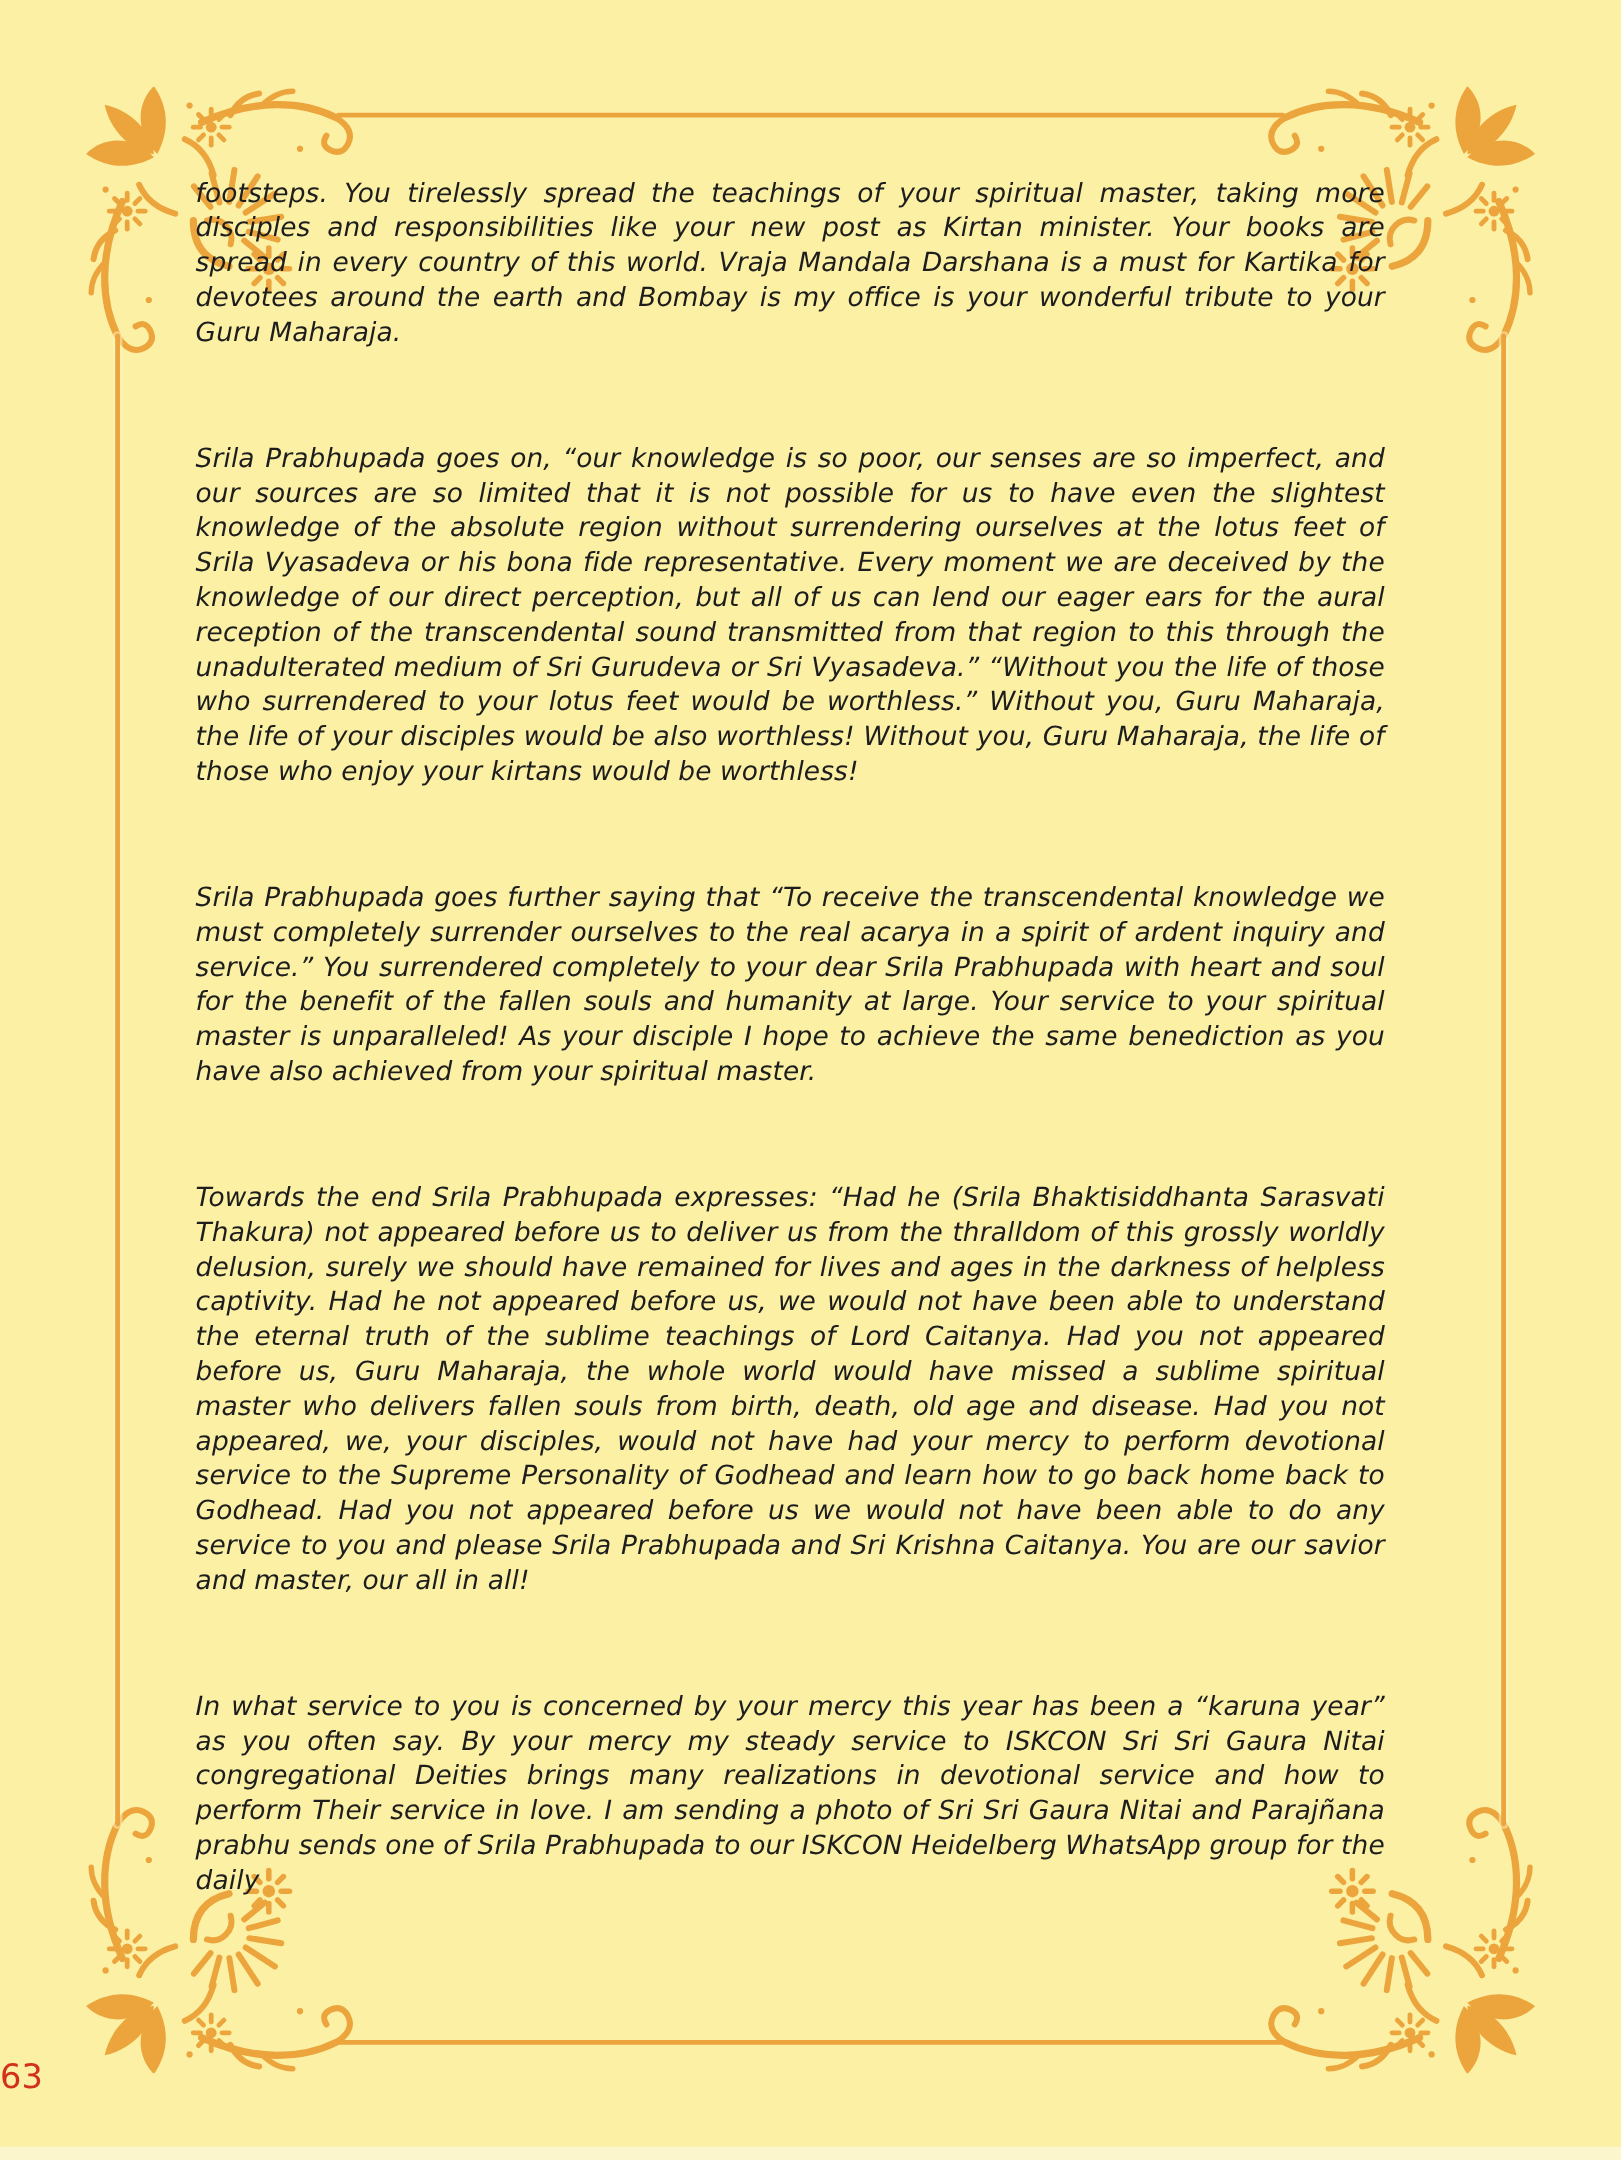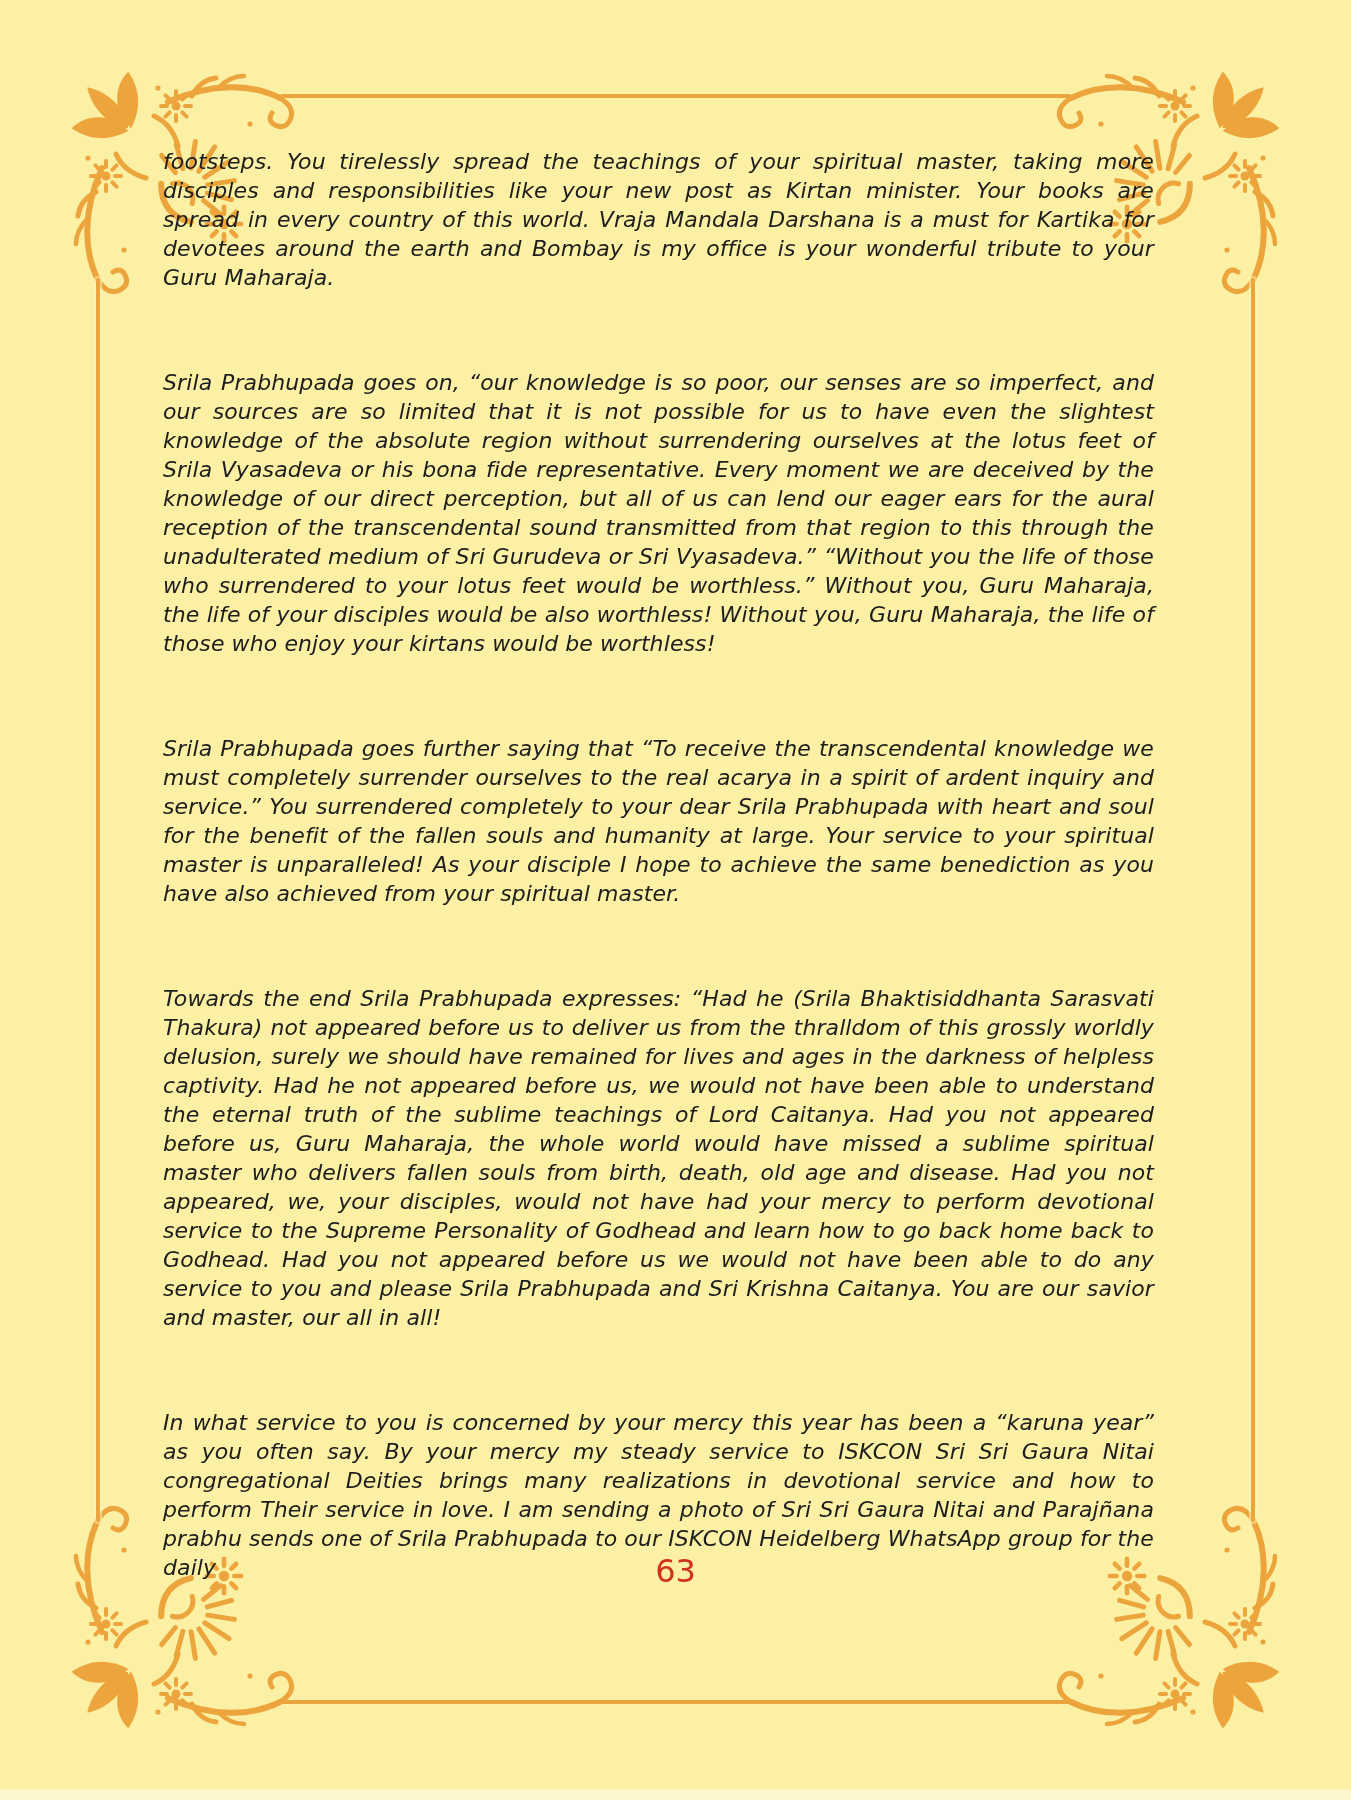--- a/index.html
+++ b/index.html
@@ -41,23 +41,23 @@
     margin:0 12px 76px 0;
     font-size:22px;
     line-height:29px;
     text-align:justify;
     letter-spacing:.1px;
     font-style:italic;
   }
   .content p:last-child{margin-bottom:0;}
   .pagenum{
     position:absolute;
-    left:0;right:0;top:1556px;
-    text-align:center;
-    font-size:32px;
+    left:0;right:0;top:1716px;
+    text-align:left;
+    font-size:28px;
     line-height:30px;
     color:var(--pagenum);
   }
   .bottom-edge{
     position:absolute;left:0;right:0;bottom:0;height:11px;
     background:#FCF6CC;
   }
 </style>
 </head>
 <body>

